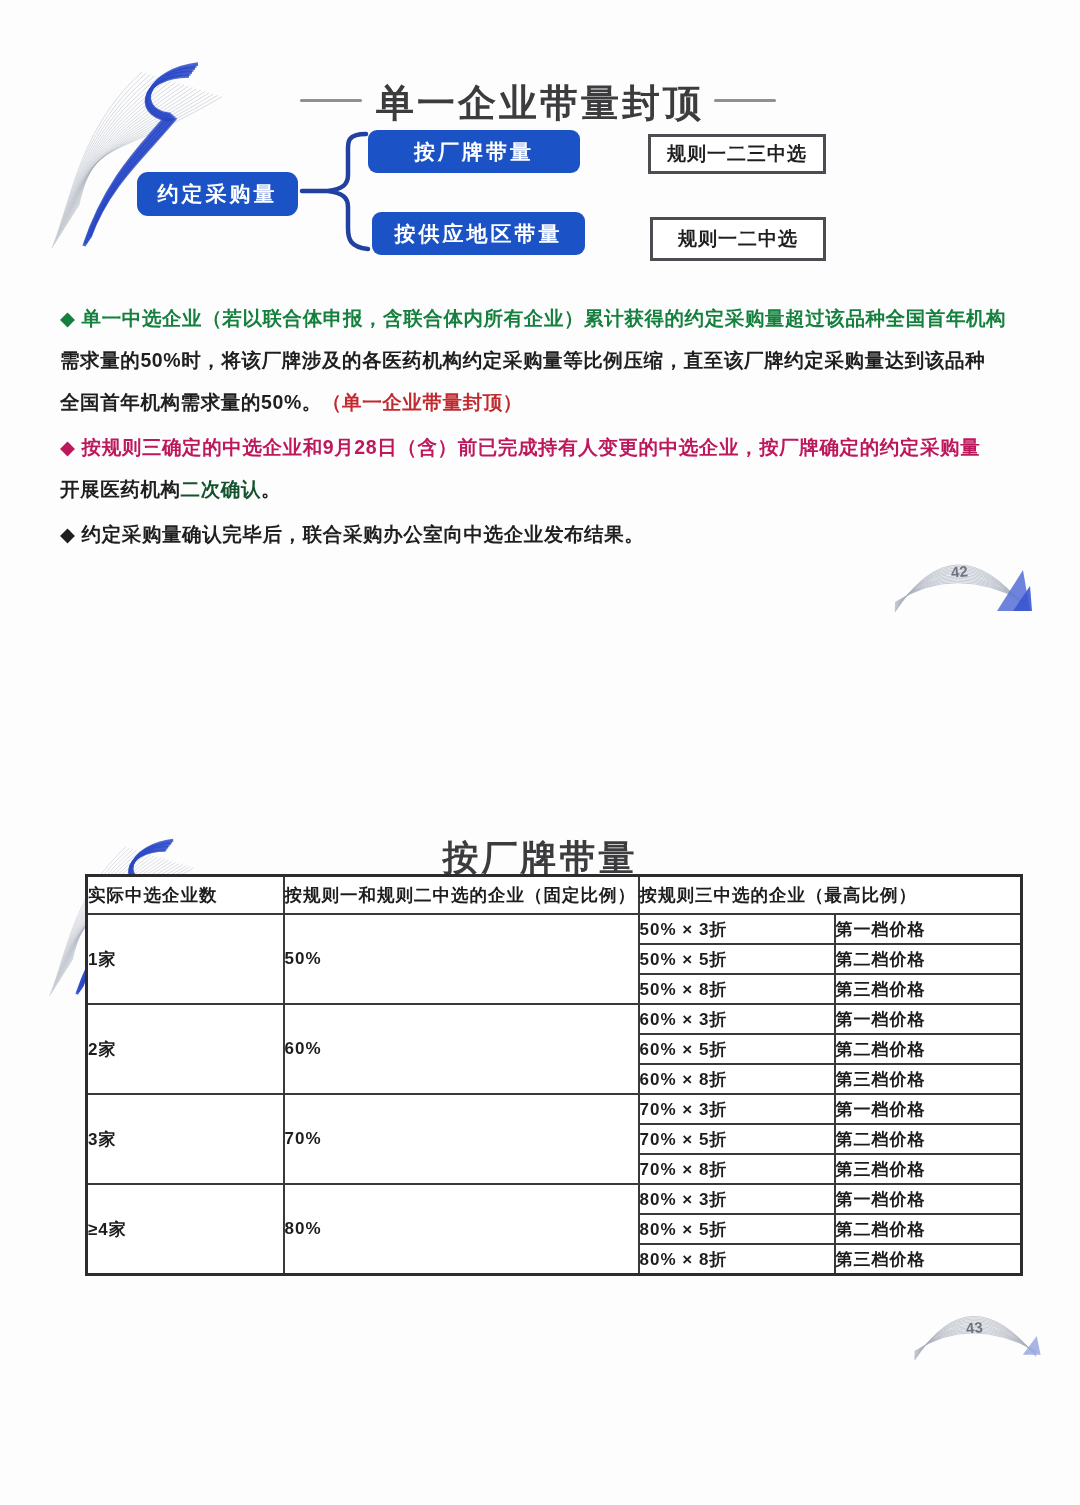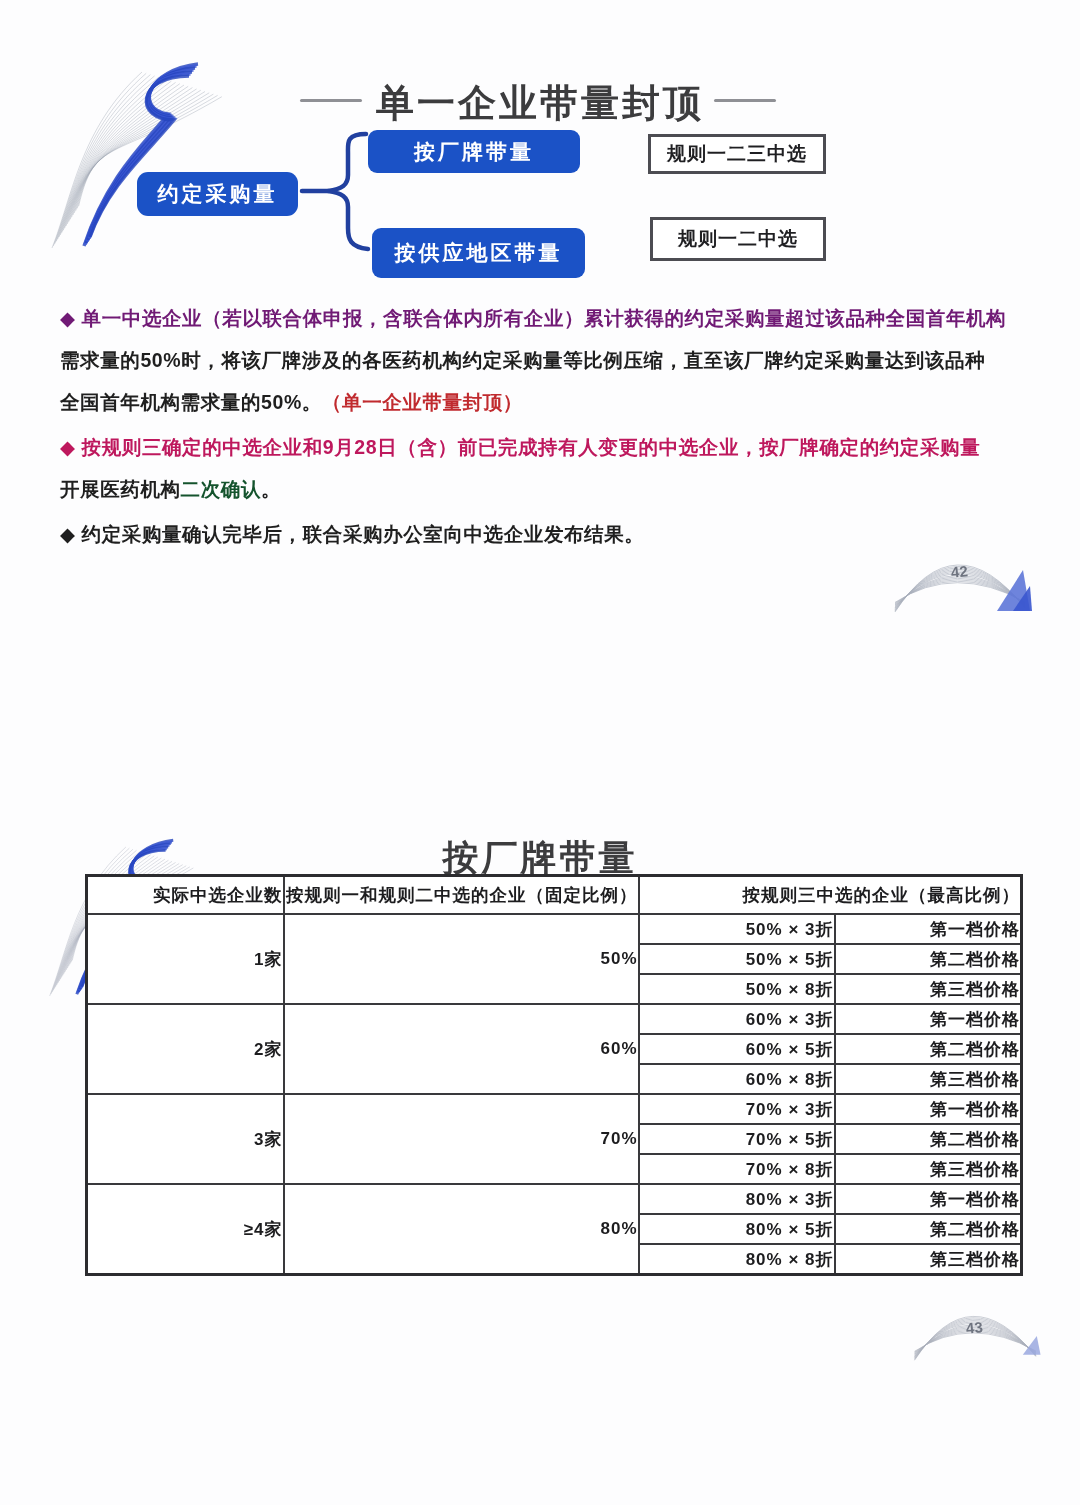--- a/index.html
+++ b/index.html
@@ -10,21 +10,21 @@
   #title2{top:834px;font-size:36px;}
   .title-dash{position:absolute;height:3px;background:#8f9095;border-radius:2px;}
   #dash-l{left:300px;top:99px;width:62px;}
   #dash-r{left:714px;top:99px;width:62px;}
 
   .blue-box{position:absolute;background:#1b52c6;color:#ffffff;border-radius:9px;
             display:flex;align-items:center;justify-content:center;
             font-size:21px;font-weight:600;letter-spacing:3px;}
   #box-root{left:137px;top:172px;width:161px;height:44px;border-radius:11px;}
   #box-a{left:368px;top:130px;width:212px;height:43px;}
-  #box-b{left:372px;top:228px;width:213px;height:50px;}
+  #box-b{left:372px;top:212px;width:213px;height:43px;}
 
   .rule-box{position:absolute;background:#ffffff;border:3px solid #4c4c52;
             display:flex;align-items:center;justify-content:center;
             font-size:19px;font-weight:700;color:#1f1f22;letter-spacing:1px;}
   #rule-a{left:648px;top:134px;width:172px;height:34px;}
   #rule-b{left:650px;top:217px;width:170px;height:38px;}
 
   #brace{position:absolute;left:296px;top:131px;}
 
   .bullets{position:absolute;left:60px;top:297px;width:990px;}
@@ -37,21 +37,21 @@
   #pw1 .page-num{left:58px;top:7px;transform:rotate(-6deg);}
   #pw2{left:912px;top:1308px;width:132px;height:56px;}
   #pw2 .page-num{left:54px;top:11px;transform:rotate(-6deg);}
 
   .corner-swirl{position:absolute;}
   #swirl1{left:50px;top:56px;width:195px;height:195px;}
   #swirl2{left:48px;top:816px;width:165px;height:200px;}
 
   
   .brand-table{position:absolute;left:85px;top:874px;width:935px;border-collapse:collapse;table-layout:fixed;background:#ffffff;}
-  .brand-table th,.brand-table td{border:2px solid #39393c;text-align:right;vertical-align:middle;
+  .brand-table th,.brand-table td{border:2px solid #39393c;text-align:left;vertical-align:middle;
         color:#1d1d1f;font-weight:700;padding:0;}
   .brand-table{border:3px solid #2c2c2f;}
   .brand-table th{height:36px;font-size:17.5px;letter-spacing:1px;}
   .brand-table td{height:28px;font-size:17px;letter-spacing:1px;}
 
   .notes{position:absolute;left:100px;top:1248px;width:900px;}
   .note-line{font-size:17.5px;font-weight:700;color:#1c1c1e;line-height:25px;letter-spacing:0.4px;white-space:nowrap;}
 </style>
 </head>
 <body>
@@ -99,21 +99,21 @@
   <div class="rule-box" id="rule-a">规则一二三中选</div>
   <div class="rule-box" id="rule-b">规则一二中选</div>
 
   <svg id="brace" width="76" height="122" viewBox="0 0 76 122">
     <path d="M 70 3 C 50 3 52 12 52 22 L 52 44 C 52 54 46 58 32 60 C 46 62 52 66 52 76 L 52 97 C 52 108 54 116 72 118" fill="none" stroke="#21409f" stroke-width="4.5" stroke-linecap="round"></path>
     <path d="M 6 60 L 32 60" fill="none" stroke="#21409f" stroke-width="4.5" stroke-linecap="round"></path>
   </svg>
 
   <div class="bullets">
       <div class="bullet-item">
-        <div class="bullet-line"><span style="color: #701a75;">◆ 单一中选企业（若以联合体申报，含联合体内所有企业）累计获得的约定采购量超过该品种全国首年机构</span></div>
+        <div class="bullet-line"><span style="color: #15803d;">◆ 单一中选企业（若以联合体申报，含联合体内所有企业）累计获得的约定采购量超过该品种全国首年机构</span></div>
         <div class="bullet-line"><span style="color: rgb(31, 31, 31);">需求量的50%时，将该厂牌涉及的各医药机构约定采购量等比例压缩，直至该厂牌约定采购量达到该品种</span></div>
         <div class="bullet-line"><span style="color: rgb(31, 31, 31);">全国首年机构需求量的50%。</span><span style="color: rgb(192, 42, 46);">（单一企业带量封顶）</span></div>
       </div>
       <div class="bullet-item">
         <div class="bullet-line"><span style="color: #be185d;">◆ 按规则三确定的中选企业和9月28日（含）前已完成持有人变更的中选企业，按厂牌确定的约定采购量</span></div>
         <div class="bullet-line"><span style="color: rgb(31, 31, 31);">开展医药机构</span><span style="color: #14532d;">二次确认</span><span style="color: rgb(31, 31, 31);">。</span></div>
       </div>
       <div class="bullet-item">
         <div class="bullet-line"><span style="color: rgb(31, 31, 31);">◆ 约定采购量确认完毕后，联合采购办公室向中选企业发布结果。</span></div>
       </div>

